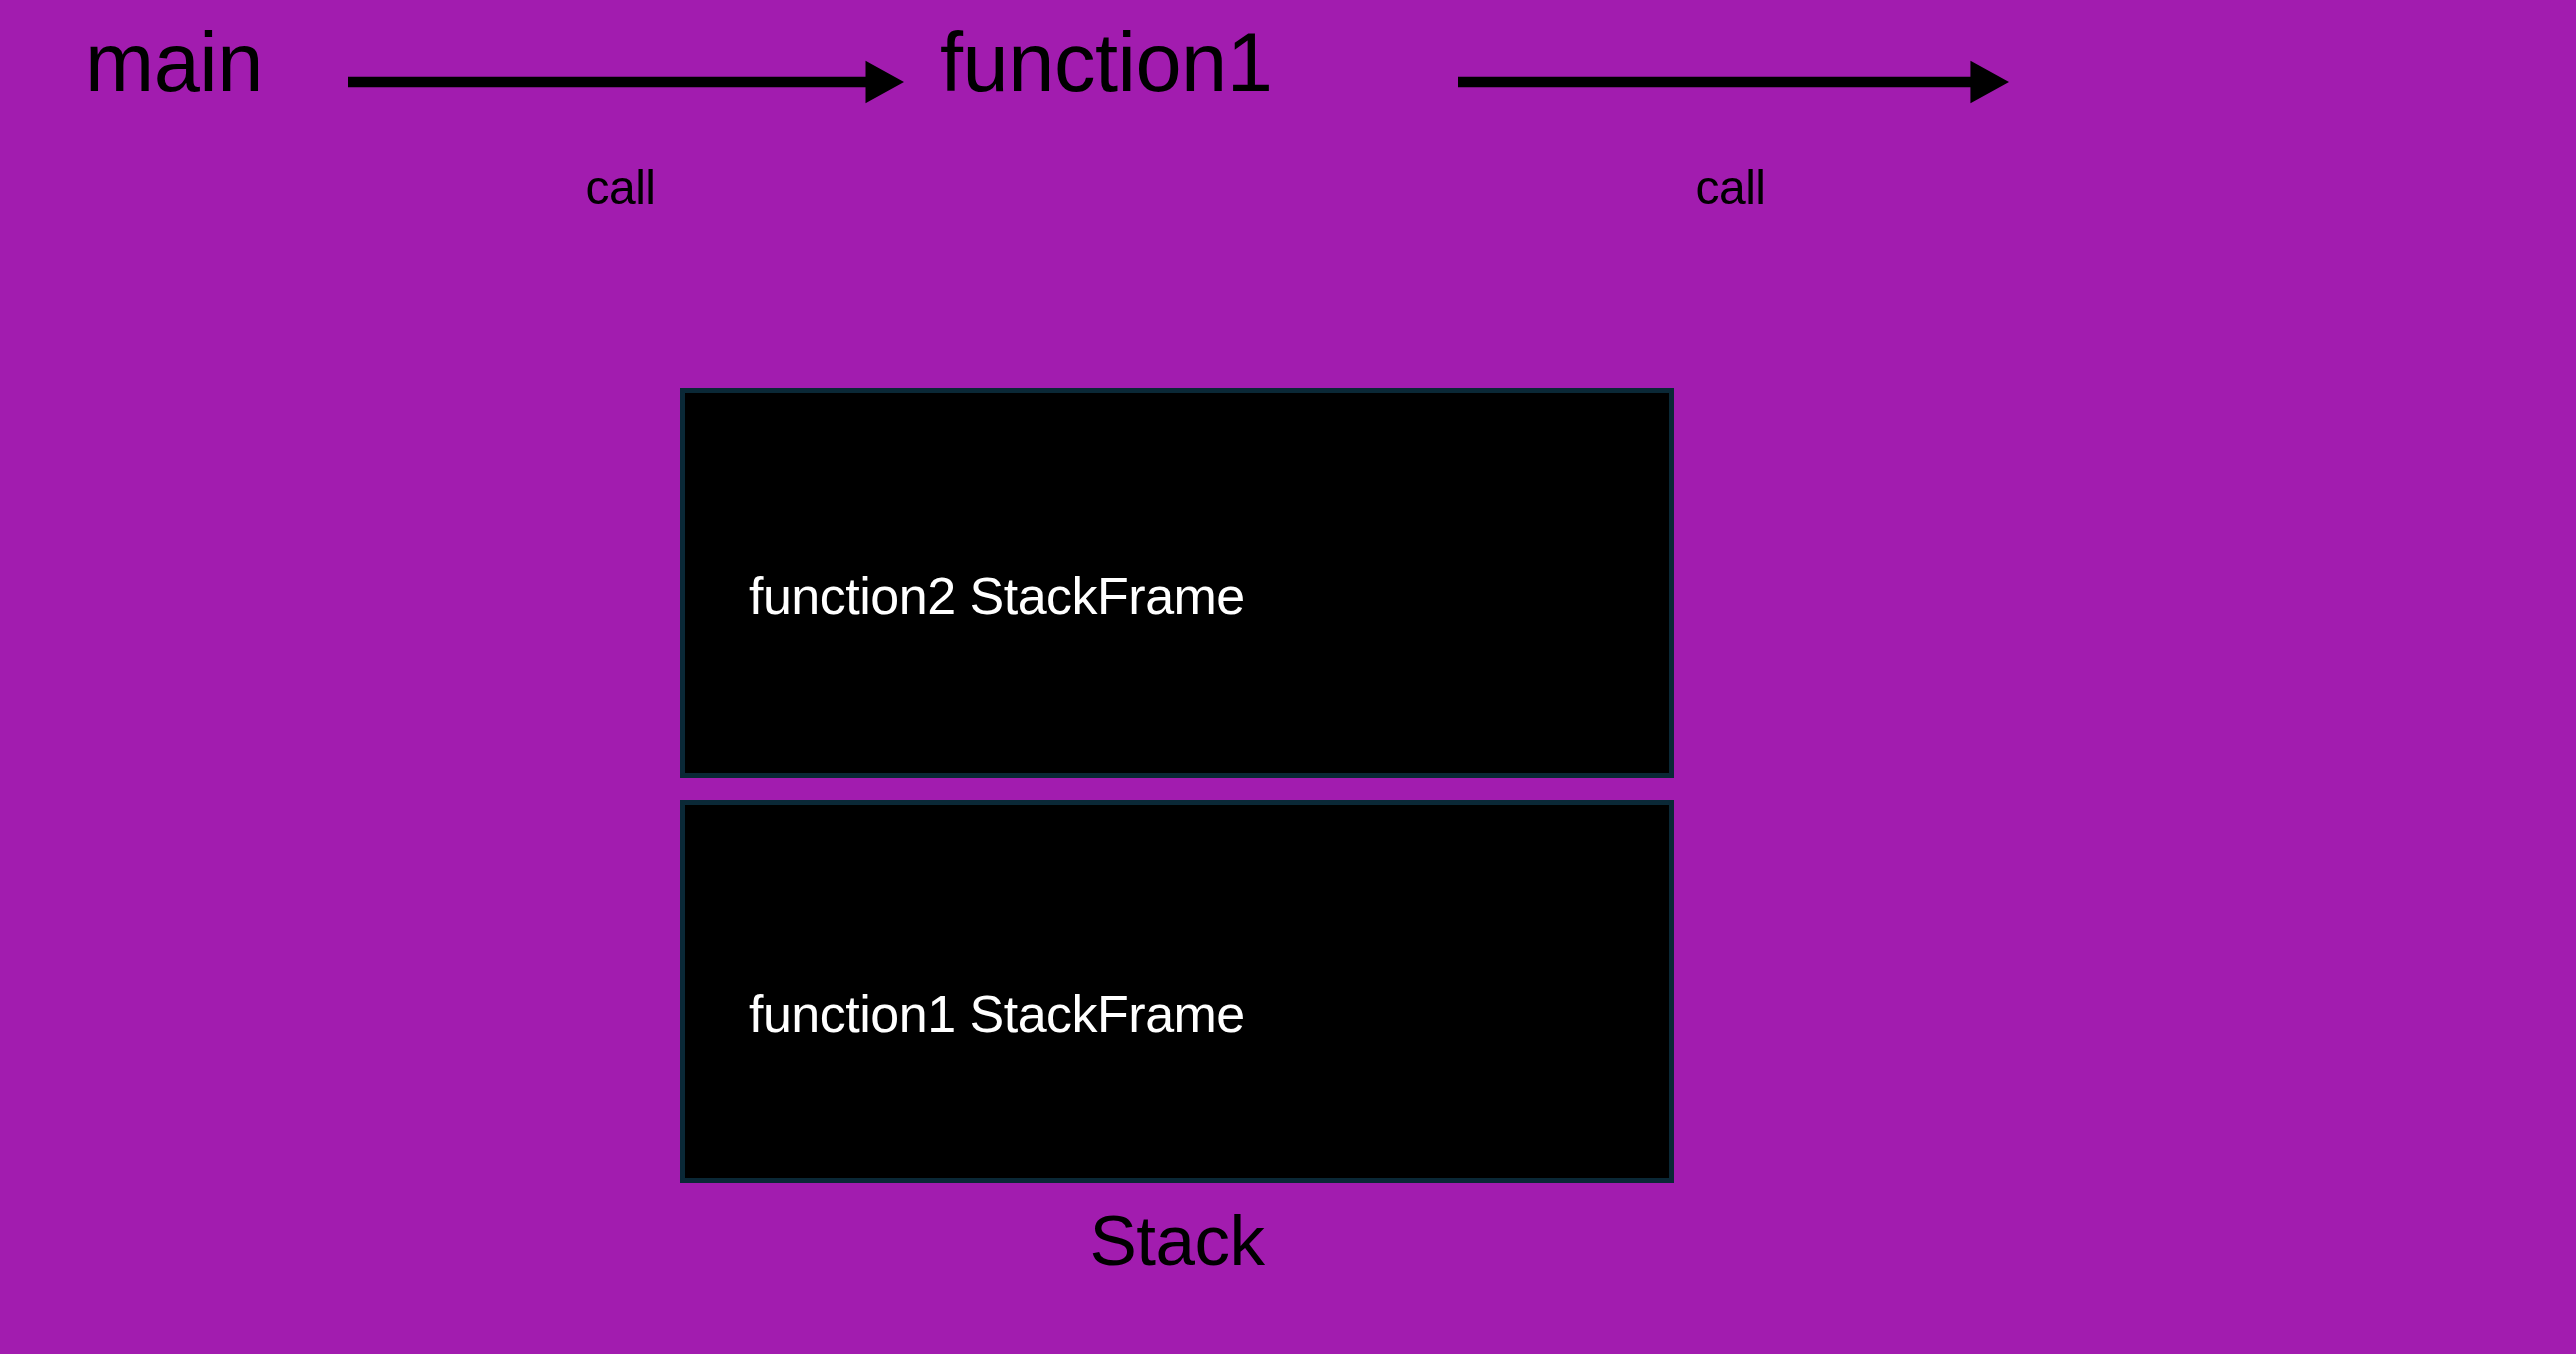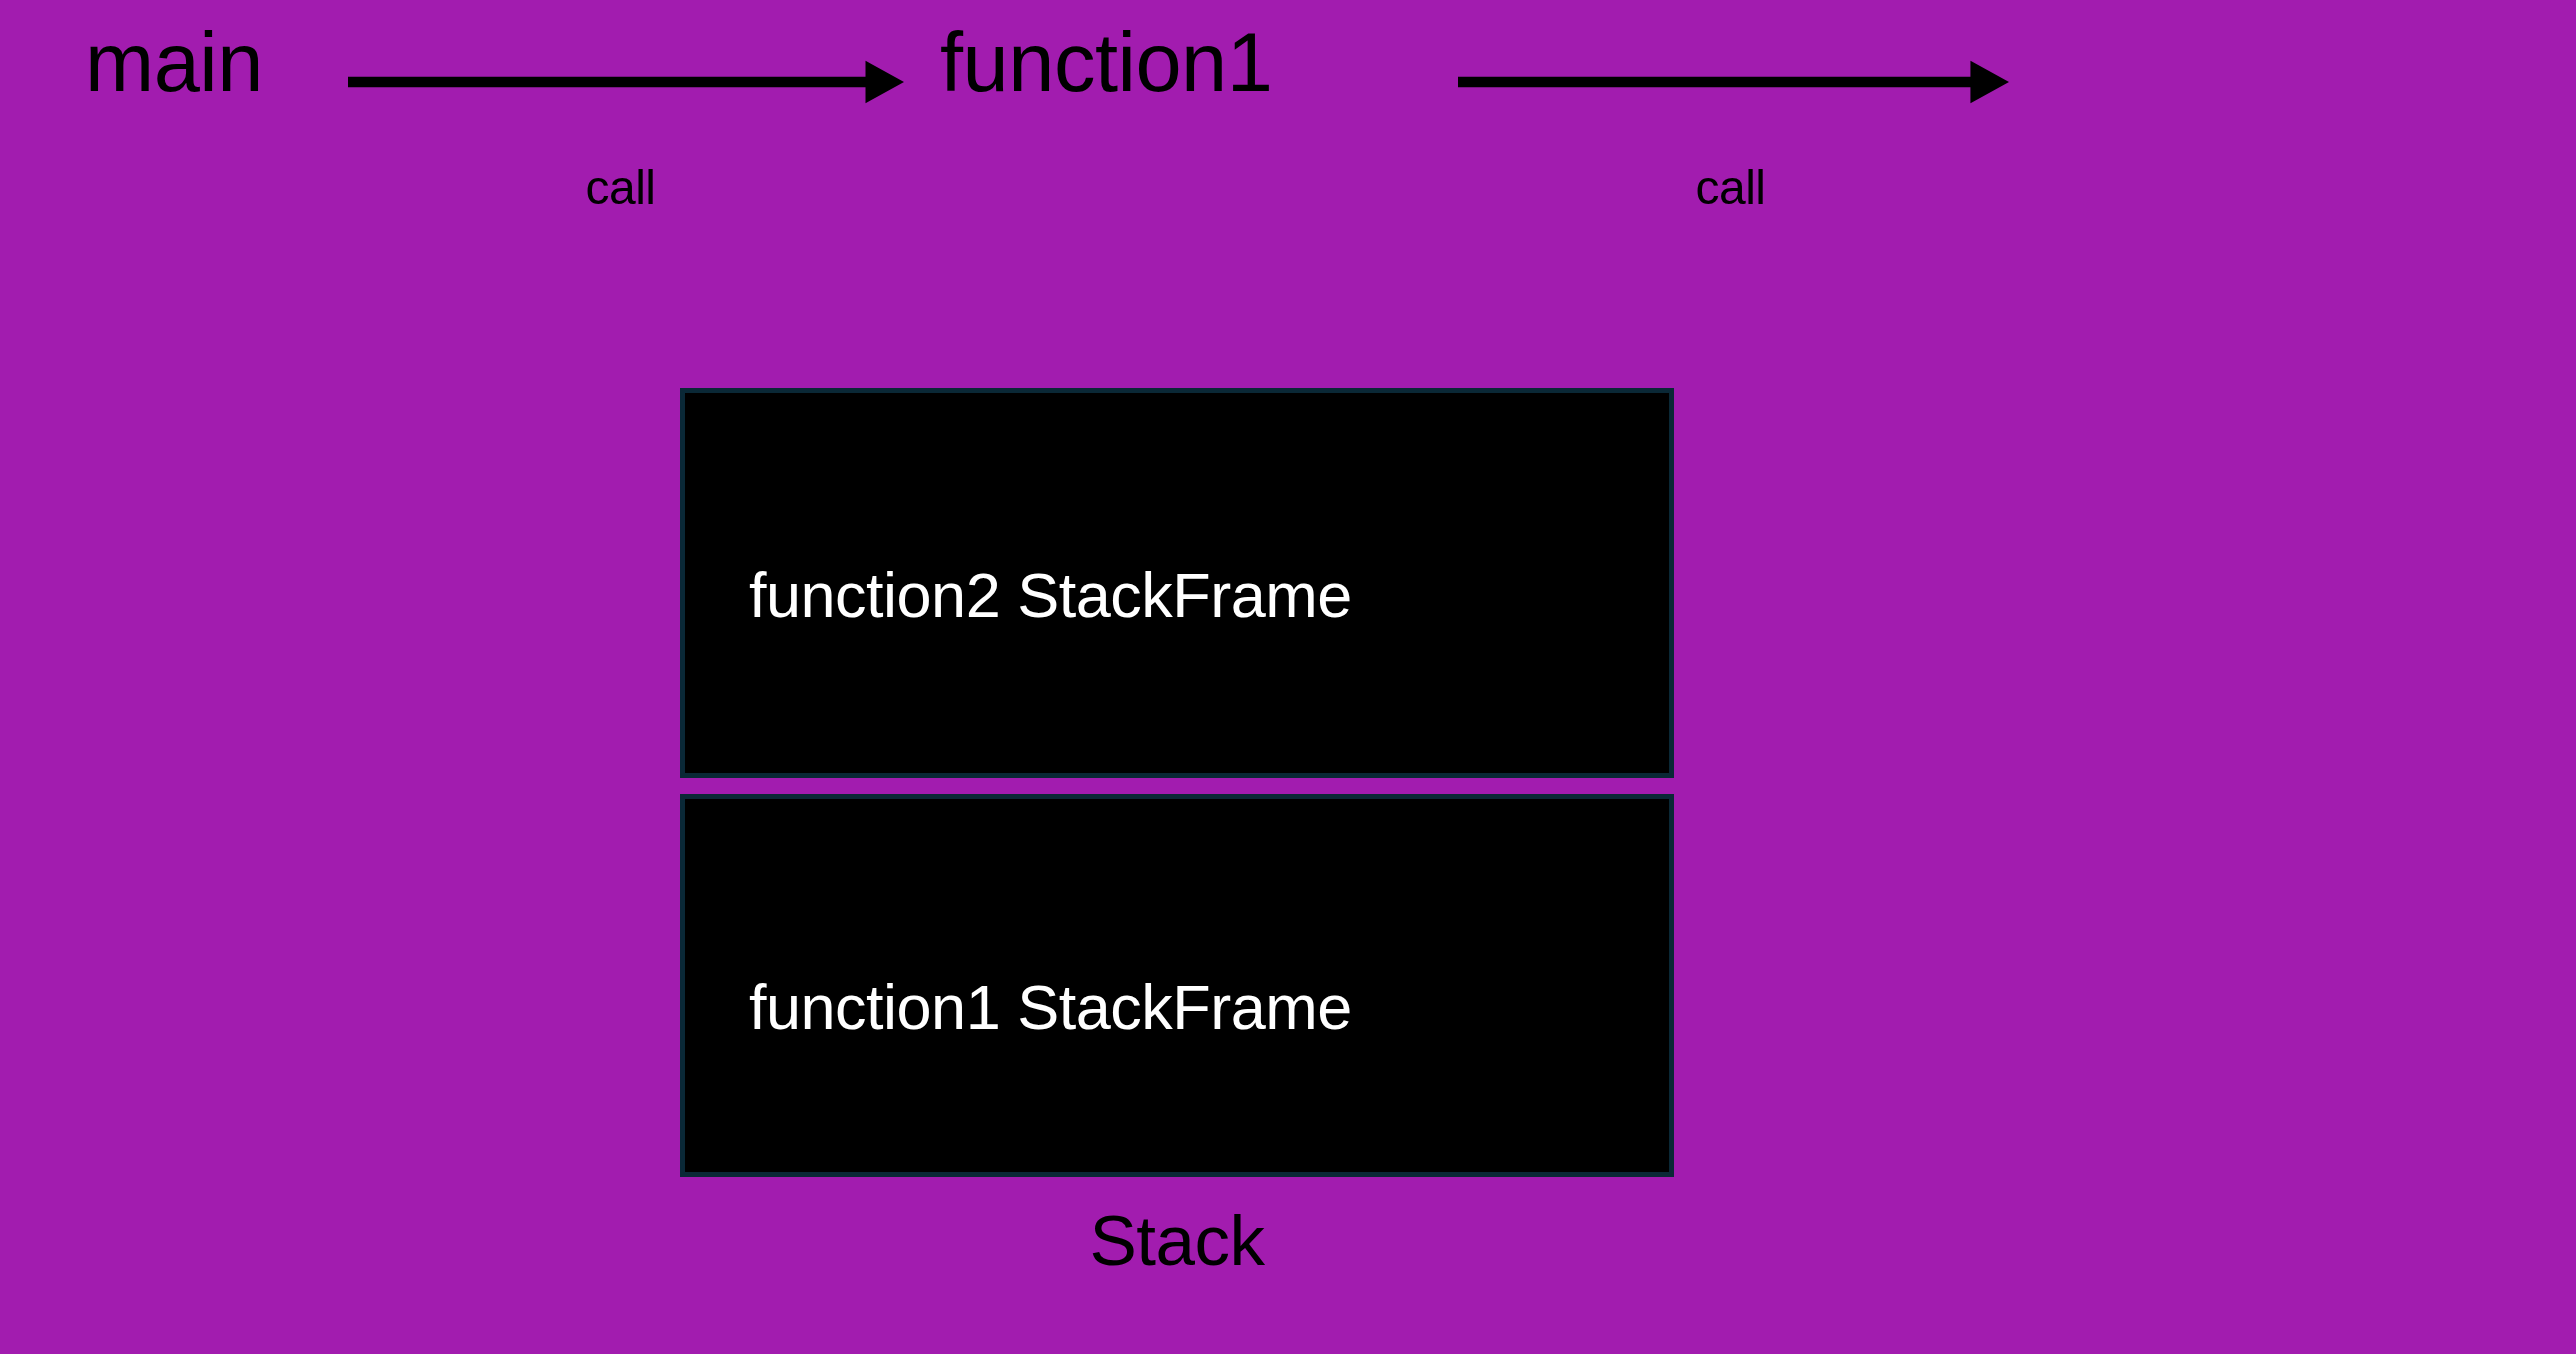--- a/index.html
+++ b/index.html
@@ -63,25 +63,25 @@
     width: 994px;
   }
   .stack-frame {
     box-sizing: border-box;
     background: #000000;
     border: 5.8px solid #0a2836;
     display: flex;
     align-items: center;
   }
   #stack-frame-function2 { height: 390px; }
-  #stack-frame-function1 { height: 383px; margin-top: 16px; }
+  #stack-frame-function1 { height: 383px; margin-top: 22px; }
 
   .stack-frame-label {
     font-family: "Liberation Sans", sans-serif;
-    font-size: 63px;
+    font-size: 52px;
     font-weight: 400;
     color: #ffffff;
     white-space: nowrap;
     line-height: 1;
     padding-left: 64px;
     letter-spacing: -0.5px;
   }
   #stack-frame-function2 .stack-frame-label { margin-top: 25px; }
   #stack-frame-function1 .stack-frame-label { margin-top: 44px; }
 

